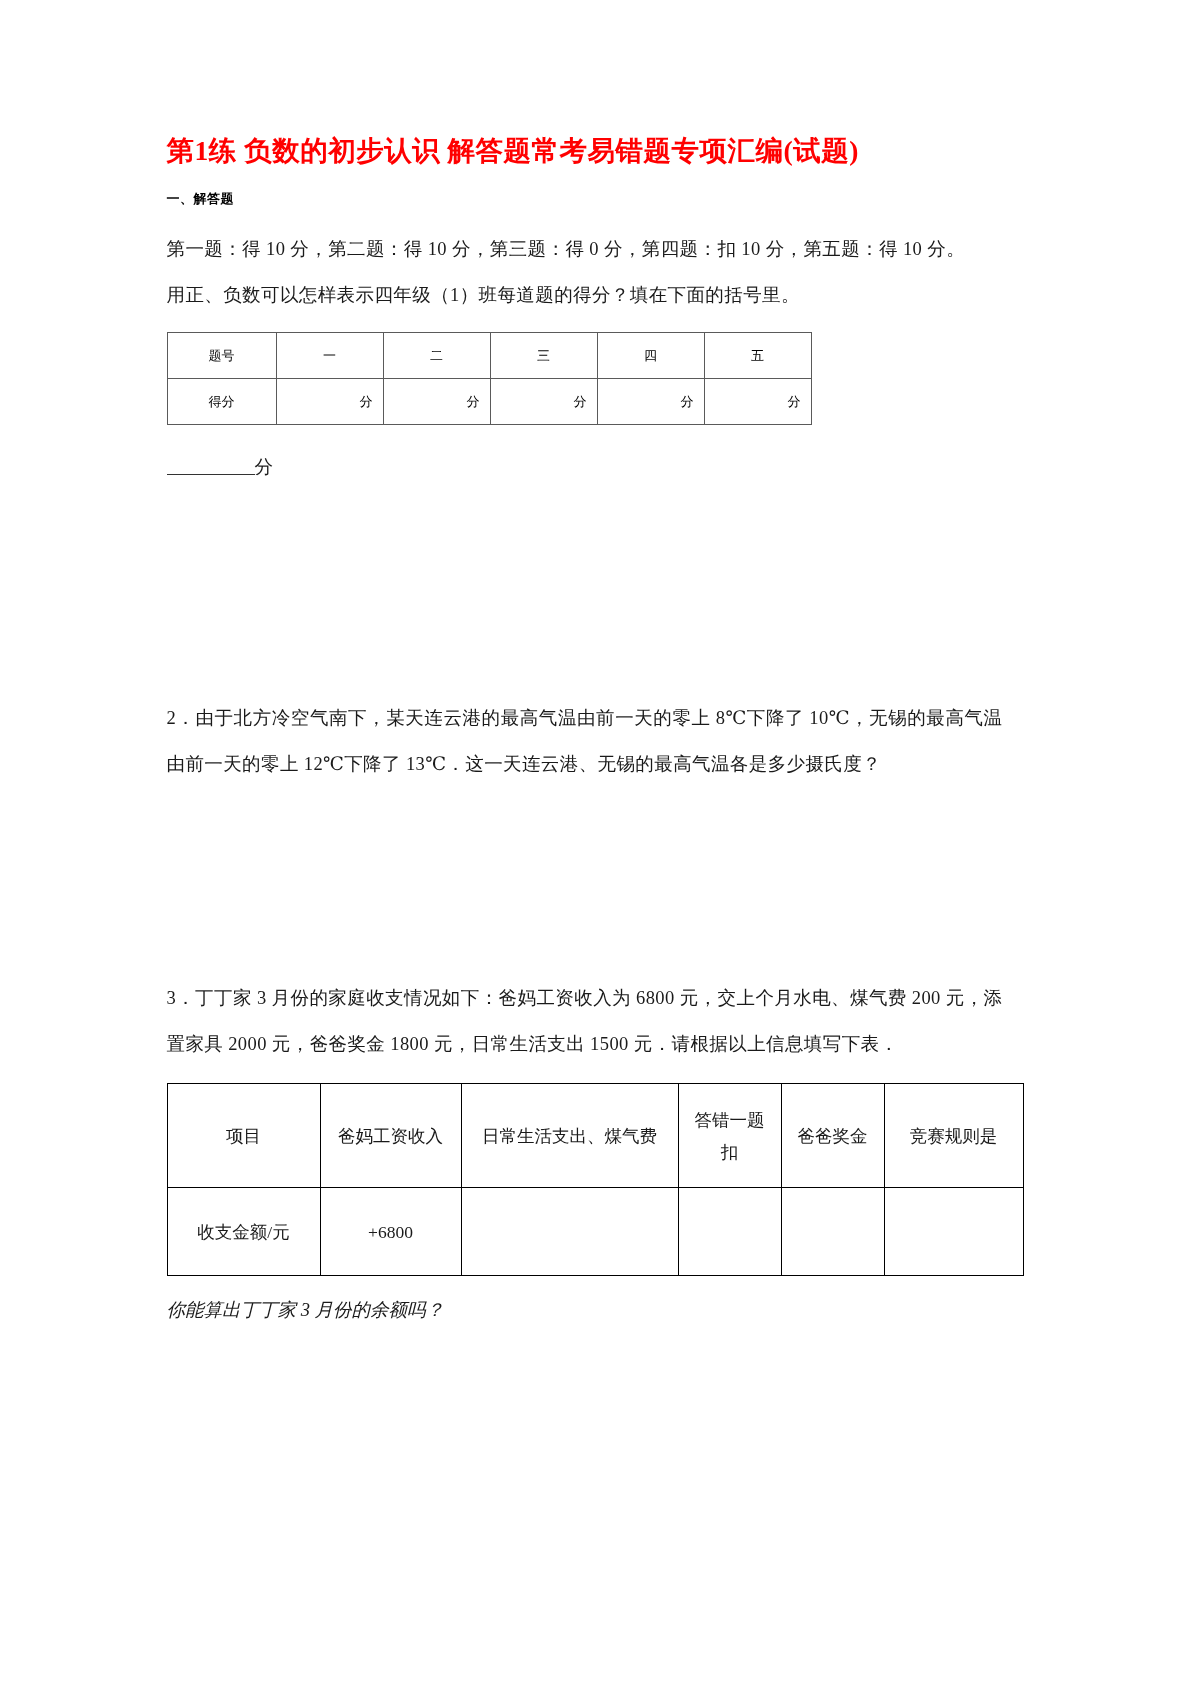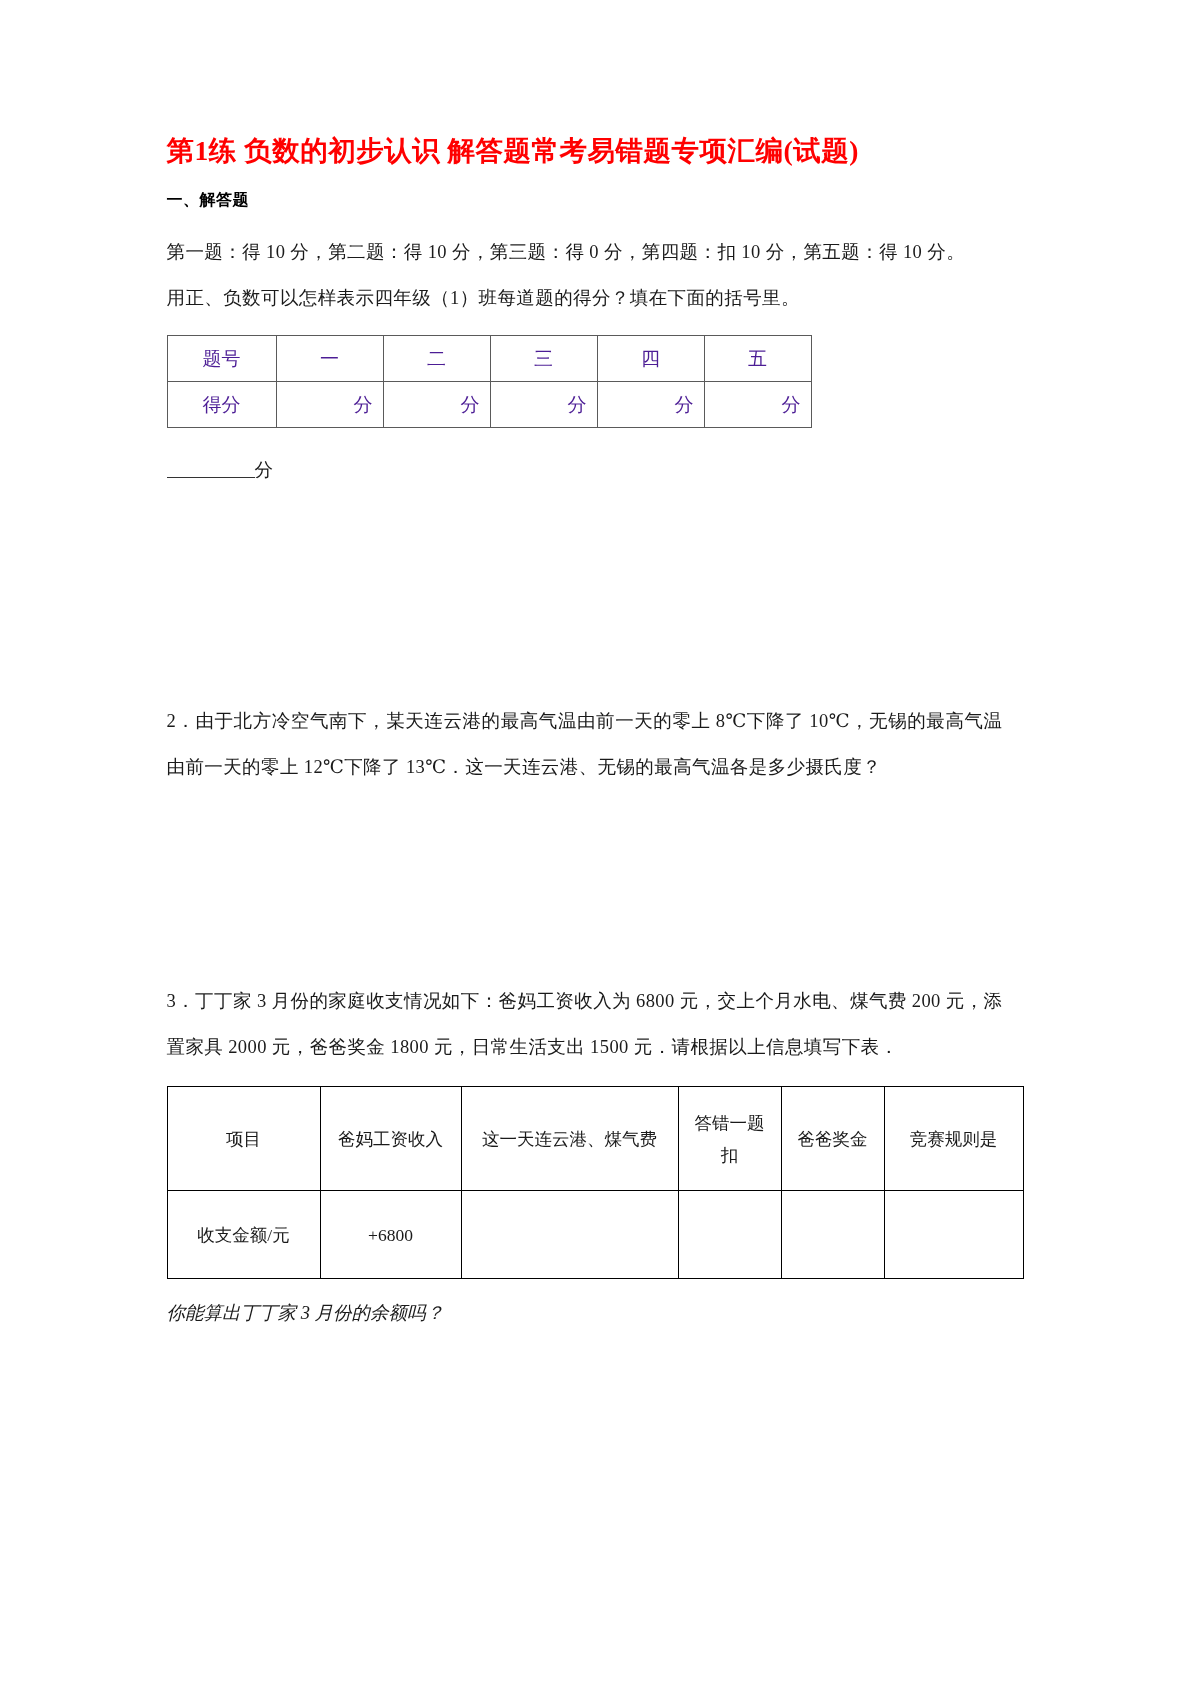--- a/index.html
+++ b/index.html
@@ -34,21 +34,21 @@
     font-size: 27.5px;
     letter-spacing: 0.5px;
     line-height: 1.25;
     white-space: nowrap;
     margin: 0 0 22px 0;
   }
 
   
   .section-heading {
     font-weight: bold;
-    font-size: 16px;
+    font-size: 13px;
     letter-spacing: 0.5px;
     margin: 0 0 18px 0;
     color: #000;
   }
 
   
   .q-block { margin: 0 0 0 0; }
   .para {
     font-size: 18.5px;
     line-height: 46px;
@@ -80,22 +80,22 @@
   
   .table1 {
     border-collapse: collapse;
     margin-top: 14px;
     table-layout: fixed;
     width: 518px;
   }
   .table1 td {
     border: 1px solid #5a5a5a;
     height: 45px;
-    font-size: 19px;
-    color: #4c1d95;
+    font-size: 13px;
+    color: #000000;
     padding: 0 10px;
   }
   .table1 .lbl {
     width: 88px;
     text-align: center;
   }
   .table1 .num {
     width: 86px;
     text-align: center;
   }
@@ -186,21 +186,21 @@
     <div class="spacer-mid"></div>
 
     <div class="q-block">
       <p class="para">3．丁丁家 3 月份的家庭收支情况如下：爸妈工资收入为 6800 元，交上个月水电、煤气费 200 元，添置家具 2000 元，爸爸奖金 1800 元，日常生活支出 1500 元．请根据以上信息填写下表．</p>
 
       <table class="table2">
         <tbody>
           <tr class="r1">
             <td class="c-item">项目</td>
             <td class="c-salary">爸妈工资收入</td>
-            <td class="c-util">这一天连云港、煤气费</td>
+            <td class="c-util">日常生活支出、煤气费</td>
             <td class="c-furn">答错一题扣</td>
             <td class="c-bonus">爸爸奖金</td>
             <td class="c-life">竞赛规则是</td>
           </tr>
           <tr class="r2">
             <td class="c-item">收支金额/元</td>
             <td class="c-salary">+6800</td>
             <td class="c-util"></td>
             <td class="c-furn"></td>
             <td class="c-bonus"></td>

